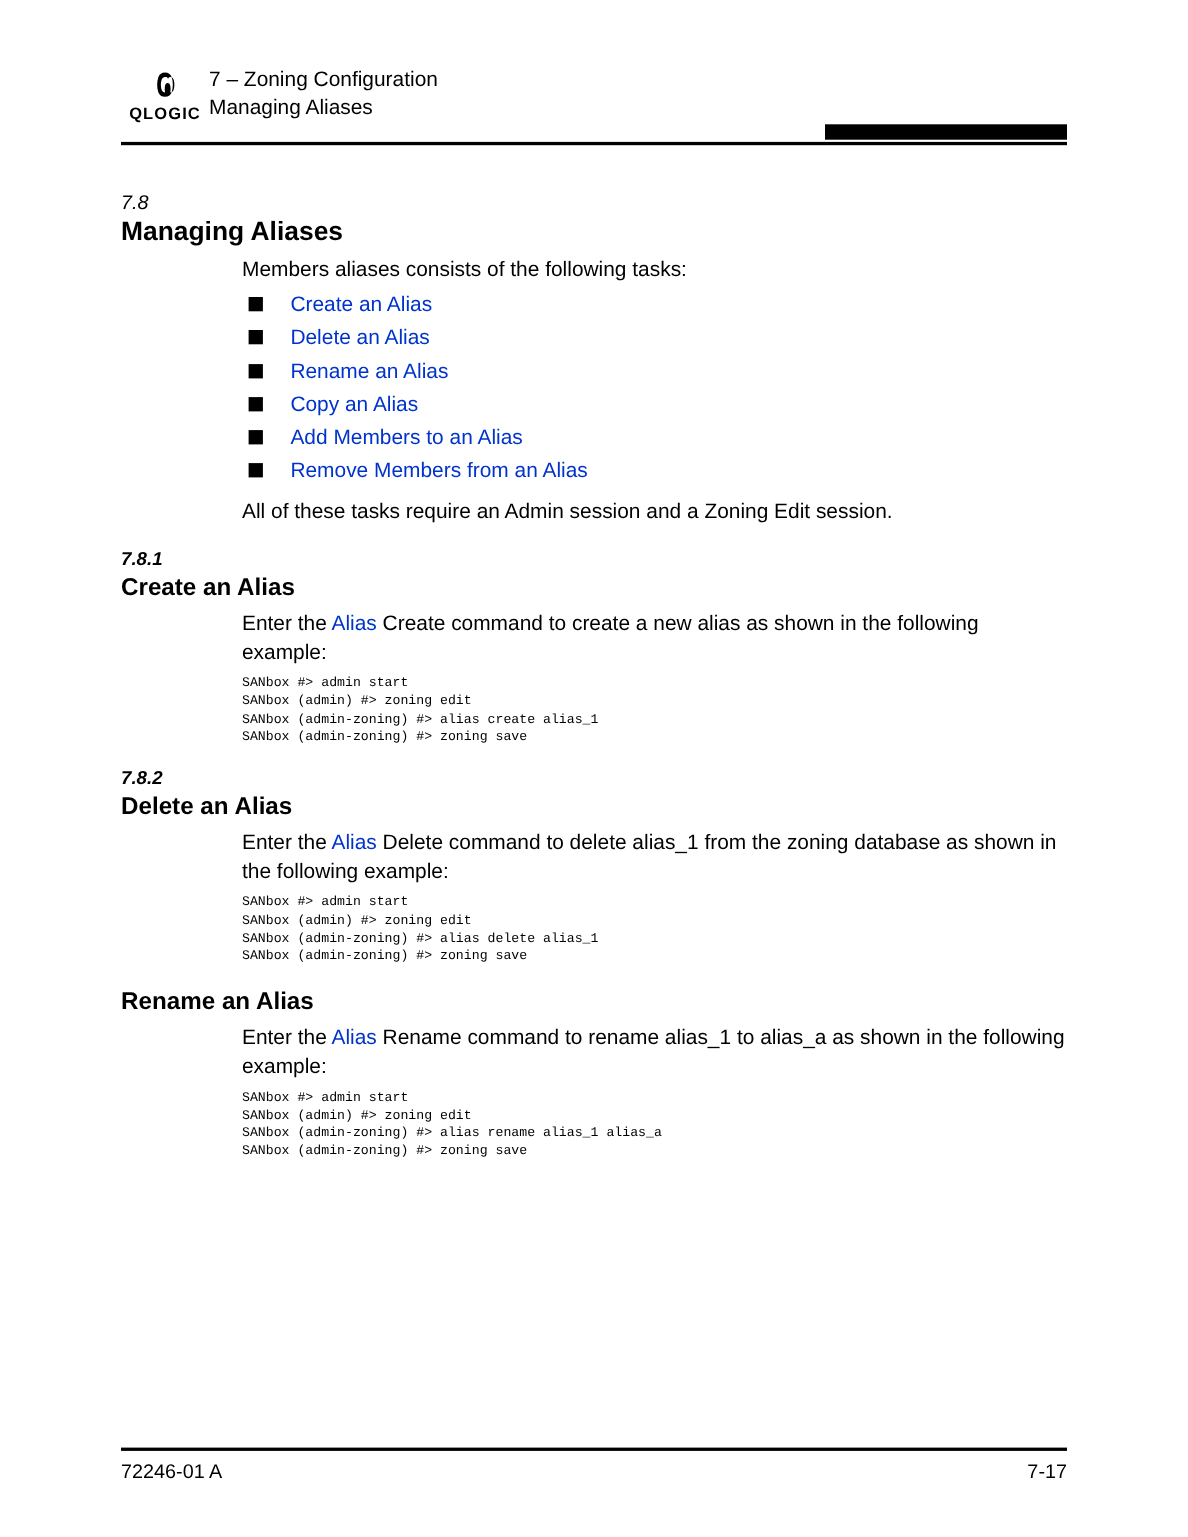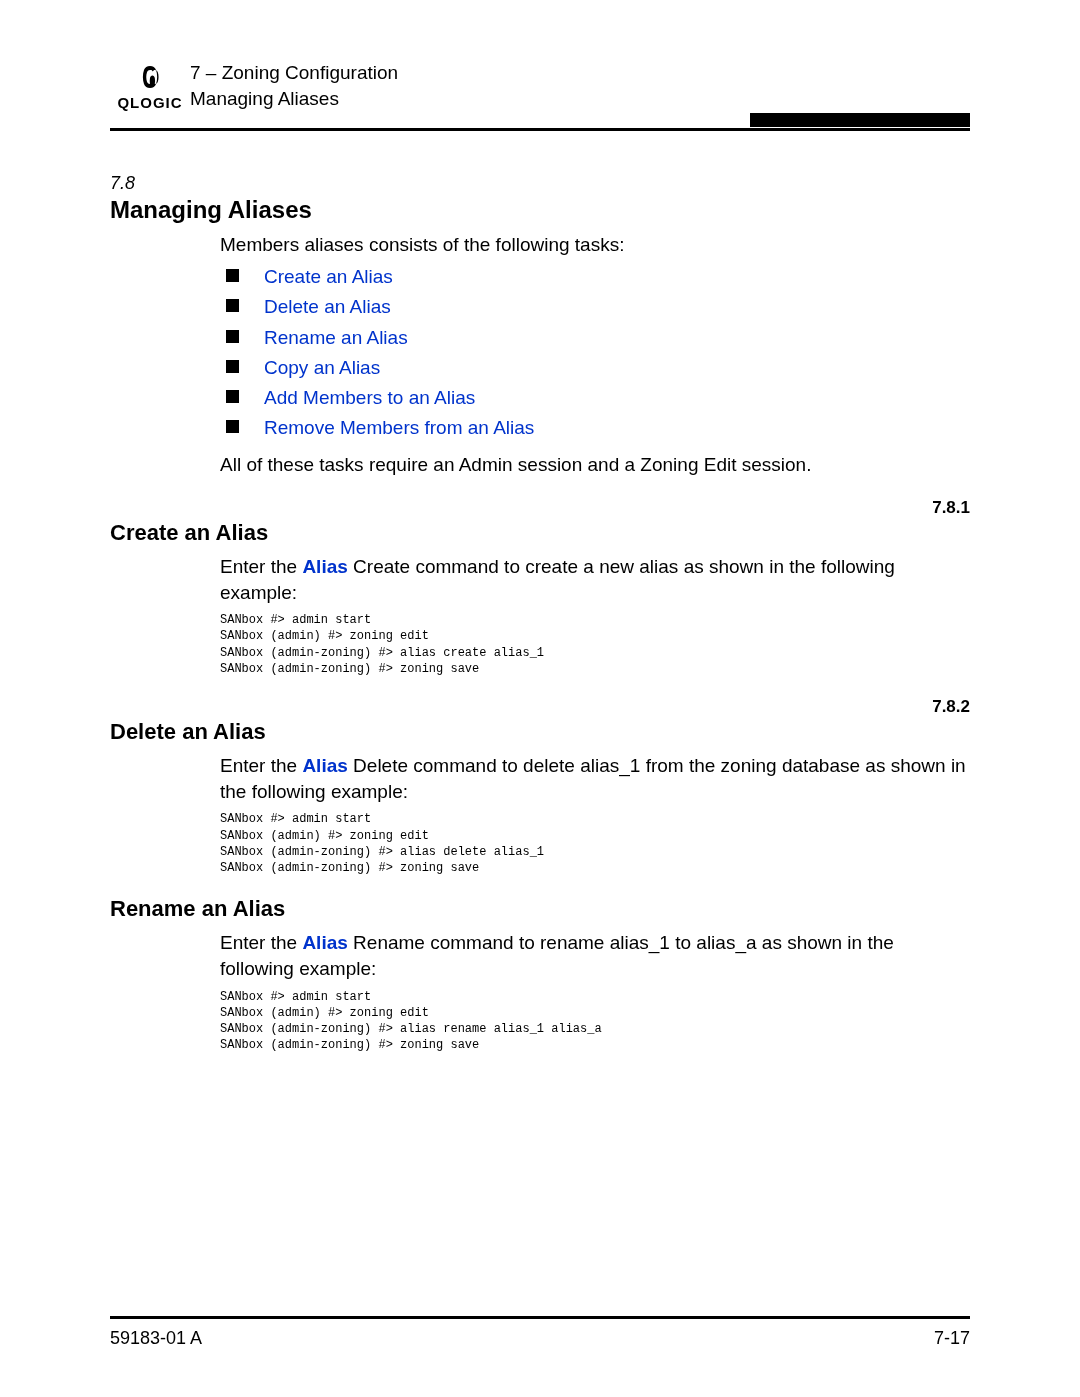--- a/index.html
+++ b/index.html
@@ -53,23 +53,23 @@
     font-size: 18px;
     margin-bottom: 2px;
   }
   .sec-head {
     font-weight: bold;
     font-size: 24px;
     margin-bottom: 8px;
   }
   .sub-num {
     font-weight: bold;
+    font-style: italic;
     font-size: 17px;
     margin-bottom: 2px;
-    text-align: right;
   }
   .sub-head {
     font-weight: bold;
     font-size: 22px;
     margin-bottom: 8px;
   }
   .body-indent {
     margin-left: 110px;
     font-size: 19px;
     line-height: 1.38;
@@ -89,21 +89,21 @@
   ul.tasklist li::before {
     content: "";
     position: absolute;
     left: 6px;
     top: 5px;
     width: 13px;
     height: 13px;
     background: #000;
   }
   .link { color: #0033cc; }
-  .cmd-link { color: #0033cc; font-weight: bold; }
+  .cmd-link { color: #0033cc; }
   pre.codeblock {
     font-family: "Courier New", monospace;
     font-size: 12px;
     line-height: 1.35;
     white-space: pre;
     margin: 6px 0 20px 0;
   }
   .sec-block { margin-bottom: 20px; }
   .sub-block { margin-bottom: 16px; }
   .footer-rule {
@@ -203,16 +203,16 @@
 SANbox (admin) #&gt; zoning edit
 SANbox (admin-zoning) #&gt; alias rename alias_1 alias_a
 SANbox (admin-zoning) #&gt; zoning save</pre>
       </div>
     </div>
 
   </div>
 
   <hr class="footer-rule">
   <div class="footer">
-    <div>59183-01 A</div>
+    <div>72246-01 A</div>
     <div>7-17</div>
   </div>
 </div>
 
 </body></html>

